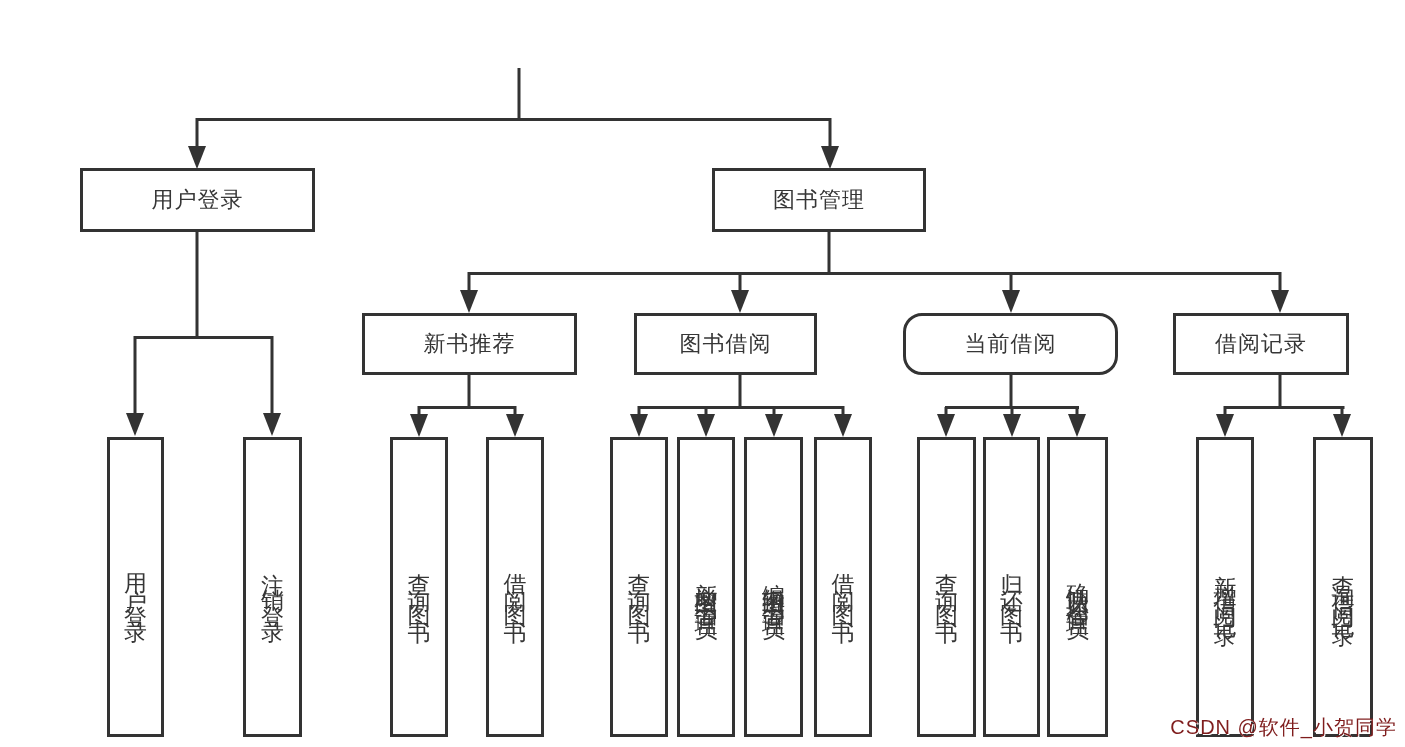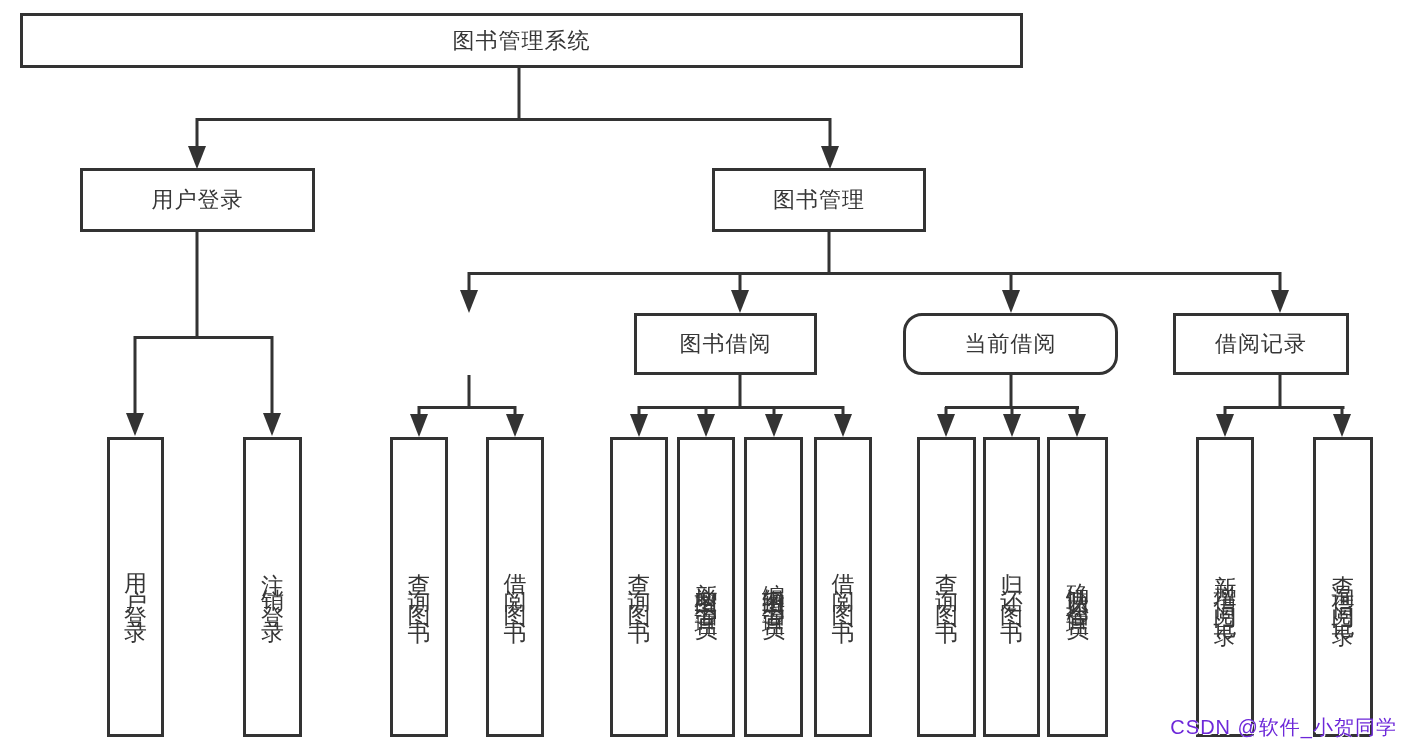--- a/index.html
+++ b/index.html
@@ -35,21 +35,21 @@
   .v9 { letter-spacing: 5px; }
   .edges {
     position: absolute;
     left: 0; top: 0;
   }
   .watermark {
     position: absolute;
     right: 8px;
     top: 714px;
     font-size: 20px;
-    color: #6d28d9;
+    color: #7f1d1d;
     letter-spacing: 1px;
     text-shadow: 1px 1px 0 #ffffff;
     white-space: nowrap;
   }
 </style>
 </head>
 <body>
 
 <div class="canvas">
 
@@ -90,25 +90,25 @@
       <polygon points="765,414 783,414 774,437"></polygon>
       <polygon points="834,414 852,414 843,437"></polygon>
       <polygon points="937,414 955,414 946,437"></polygon>
       <polygon points="1003,414 1021,414 1012,437"></polygon>
       <polygon points="1068,414 1086,414 1077,437"></polygon>
       <polygon points="1216,414 1234,414 1225,437"></polygon>
       <polygon points="1333,414 1351,414 1342,437"></polygon>
     </g>
   </svg>
 
-  <div class="node" style="left:20px; top:13px; width:1003px; height:55px;">图书管理系统</div>
 
   <div class="node" style="left:80px; top:168px; width:235px; height:64px;">用户登录</div>
   <div class="node" style="left:712px; top:168px; width:214px; height:64px;">图书管理</div>
 
+  <div class="node" style="left:362px; top:313px; width:215px; height:62px;">新书推荐</div>
   <div class="node" style="left:634px; top:313px; width:183px; height:62px;">图书借阅</div>
   <div class="node" style="left:903px; top:313px; width:215px; height:62px;border-radius:19px;">当前借阅</div>
   <div class="node" style="left:1173px; top:313px; width:176px; height:62px;">借阅记录</div>
 
   <div class="node vnode v4" style="left:107px; top:437px; width:57px; height:300px;">用户登录</div>
   <div class="node vnode v4" style="left:243px; top:437px; width:59px; height:300px;">注销登录</div>
 
   <div class="node vnode v4" style="left:390px; top:437px; width:58px; height:300px;">查询图书</div>
   <div class="node vnode v4" style="left:486px; top:437px; width:58px; height:300px;">借阅图书</div>
 

